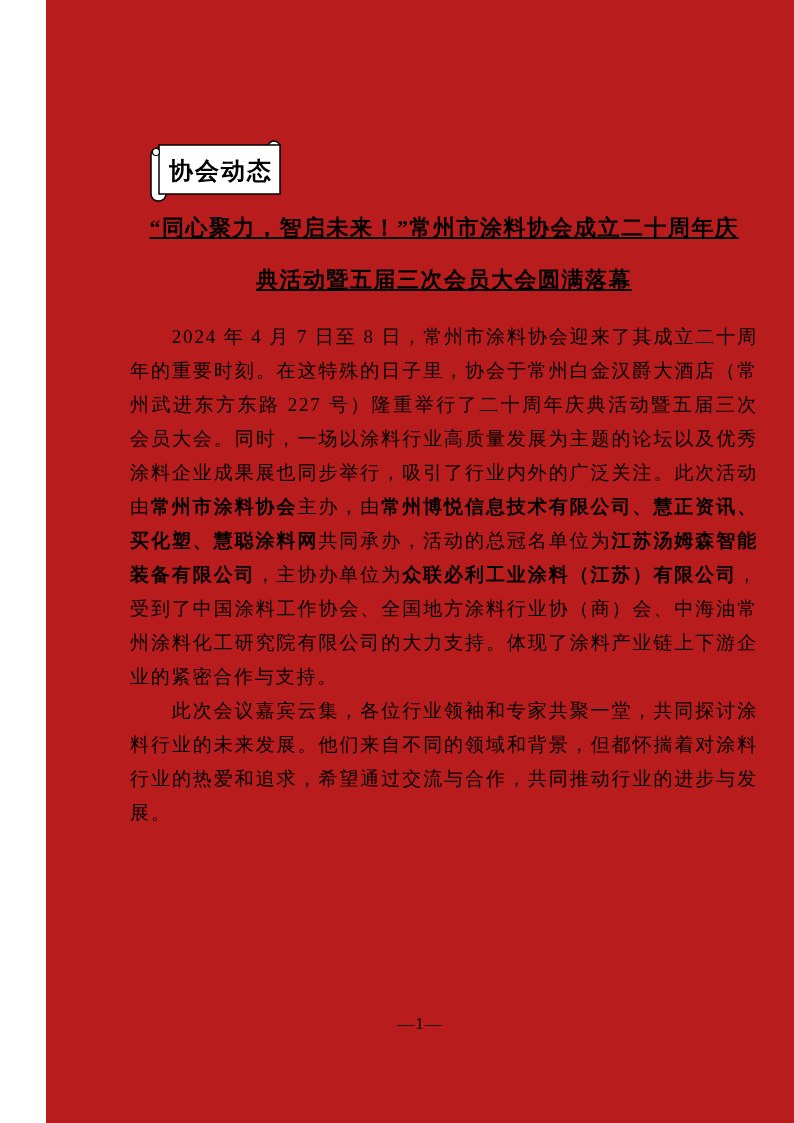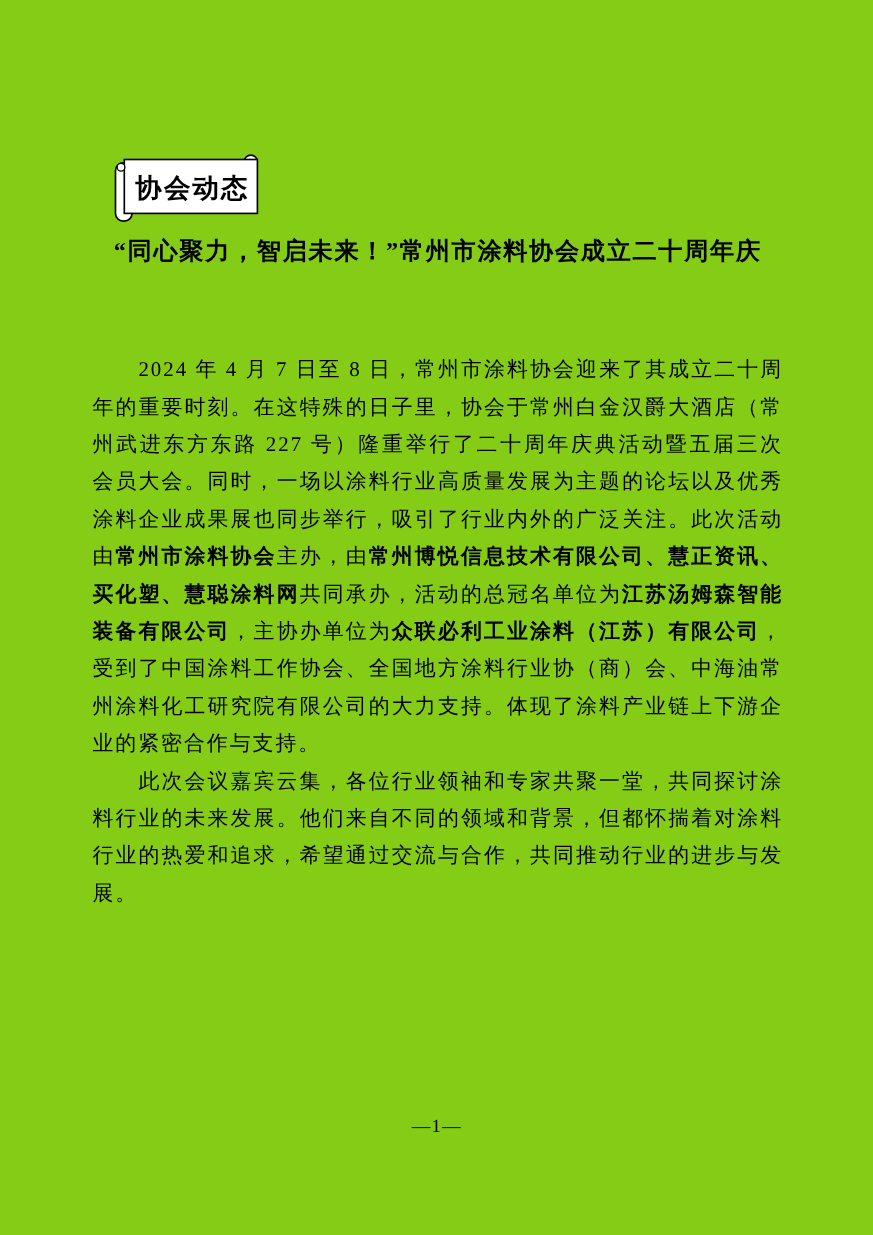--- a/index.html
+++ b/index.html
@@ -6,21 +6,22 @@
   body {
     width: 794px; height: 1123px;
     background: #ffffff;
     font-family: "Liberation Serif", "DejaVu Serif", serif;
     color: #000000;
     position: relative;
     overflow: hidden;
   }
   .page {
     position: absolute; inset: 0;
-    background: #84cc16;
+    background: #b91c1c;
+    margin-left: 46px;
   }
   
   .banner {
     position: absolute;
     left: 102px; top: 138px;
     width: 140px; height: 70px;
   }
   .banner svg { position: absolute; left: 0; top: 0; }
   .banner-label {
     position: absolute;
@@ -35,21 +36,21 @@
   .doc-title {
     position: absolute;
     left: 84px; top: 202px; width: 628px;
     text-align: center;
     font-weight: bold;
     font-size: 22px;
     line-height: 52px;
     letter-spacing: 1.5px;
     margin: 0;
   }
-  .doc-title .title-line { display: block; }
+  .doc-title .title-line { display: block; text-decoration: underline; }
   
   .article {
     position: absolute;
     left: 84px; top: 320px; width: 628px;
     font-size: 19px;
     line-height: 34px;
     letter-spacing: 1.8px;
     text-align: justify;
     text-justify: inter-character;
   }
@@ -82,20 +83,21 @@
 
       <rect x="11" y="7" width="121" height="49" fill="#ffffff" stroke="#000000" stroke-width="1.5"></rect>
 
       <circle cx="8" cy="14" r="3.5" fill="#ffffff" stroke="#000000" stroke-width="1.2"></circle>
     </svg>
     <div class="banner-label">协会动态</div>
   </div>
 
   <h1 class="doc-title">
     <span class="title-line">“同心聚力，智启未来！”常州市涂料协会成立二十周年庆</span>
+    <span class="title-line">典活动暨五届三次会员大会圆满落幕</span>
   </h1>
 
   <div class="article">
       <p><span>2024 年 4 月 7 日至 8 日，常州市涂料协会迎来了其成立二十周年的重要时刻。在这特殊的日子里，协会于常州白金汉爵大酒店（常州武进东方东路 227 号）隆重举行了二十周年庆典活动暨五届三次会员大会。同时，一场以涂料行业高质量发展为主题的论坛以及优秀涂料企业成果展也同步举行，吸引了行业内外的广泛关注。此次活动由</span><span class="bold">常州市涂料协会</span><span>主办，由</span><span class="bold">常州博悦信息技术有限公司、慧正资讯、买化塑、慧聪涂料网</span><span>共同承办，活动的总冠名单位为</span><span class="bold">江苏汤姆森智能装备有限公司</span><span>，主协办单位为</span><span class="bold">众联必利工业涂料（江苏）有限公司</span><span>，受到了中国涂料工作协会、全国地方涂料行业协（商）会、中海油常州涂料化工研究院有限公司的大力支持。体现了涂料产业链上下游企业的紧密合作与支持。</span></p>
       <p><span>此次会议嘉宾云集，各位行业领袖和专家共聚一堂，共同探讨涂料行业的未来发展。他们来自不同的领域和背景，但都怀揣着对涂料行业的热爱和追求，希望通过交流与合作，共同推动行业的进步与发展。</span></p>
     </div>
 
   <div class="page-number">—1—</div>
 
 </div>

